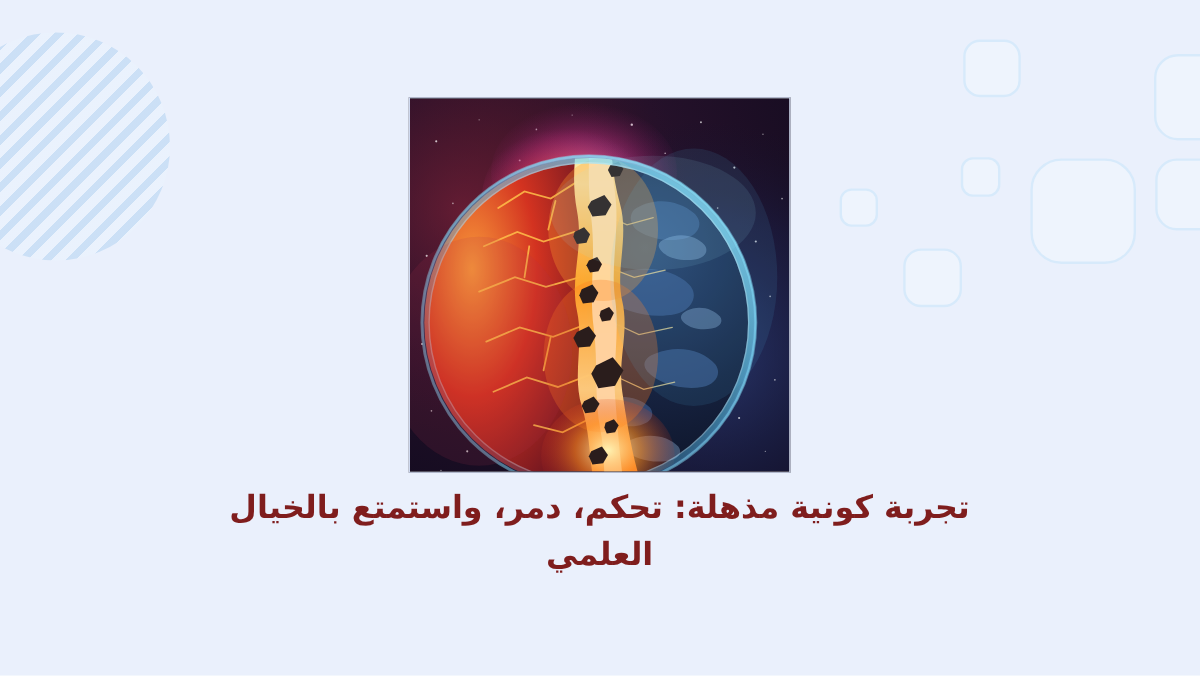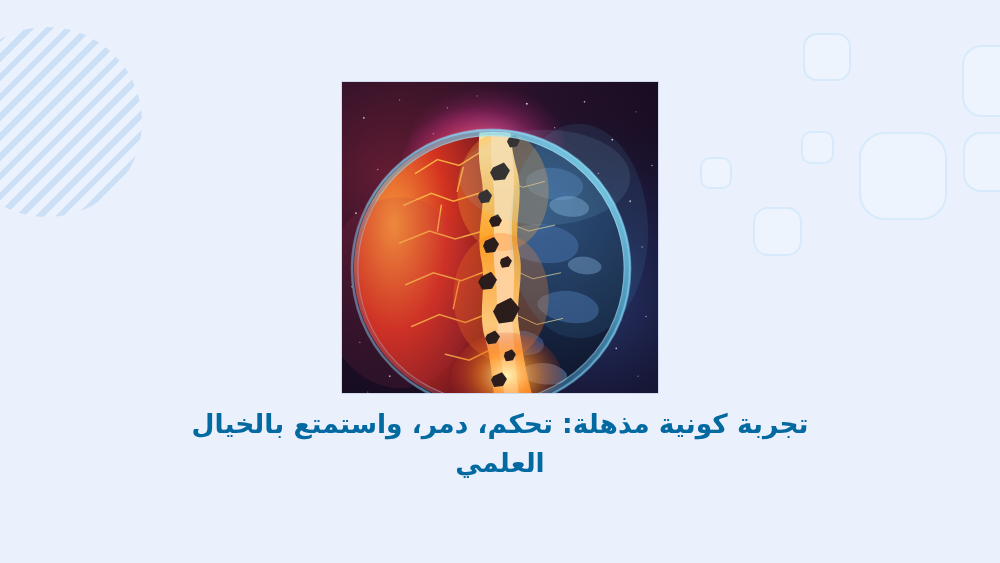--- a/index.html
+++ b/index.html
@@ -308,15 +308,15 @@
         </g>
 
         <ellipse cx="238" cy="150" rx="70" ry="108" fill="#55c9f2" opacity=".10"></ellipse>
         <ellipse cx="204" cy="96" rx="86" ry="48" fill="#9fe8ff" opacity=".10"></ellipse>
 
         <ellipse cx="58" cy="212" rx="78" ry="96" fill="#b03050" opacity=".14"></ellipse>
       </g>
     </svg>
   </div>
 
-  <div class="caption" style="color: #0369a1;">تجربة كونية مذهلة: تحكم، دمر، واستمتع بالخيال العلمي</div>
+  <div class="caption" style="color: #7f1d1d;">تجربة كونية مذهلة: تحكم، دمر، واستمتع بالخيال العلمي</div>
 
 </div>
 
 </body></html>

